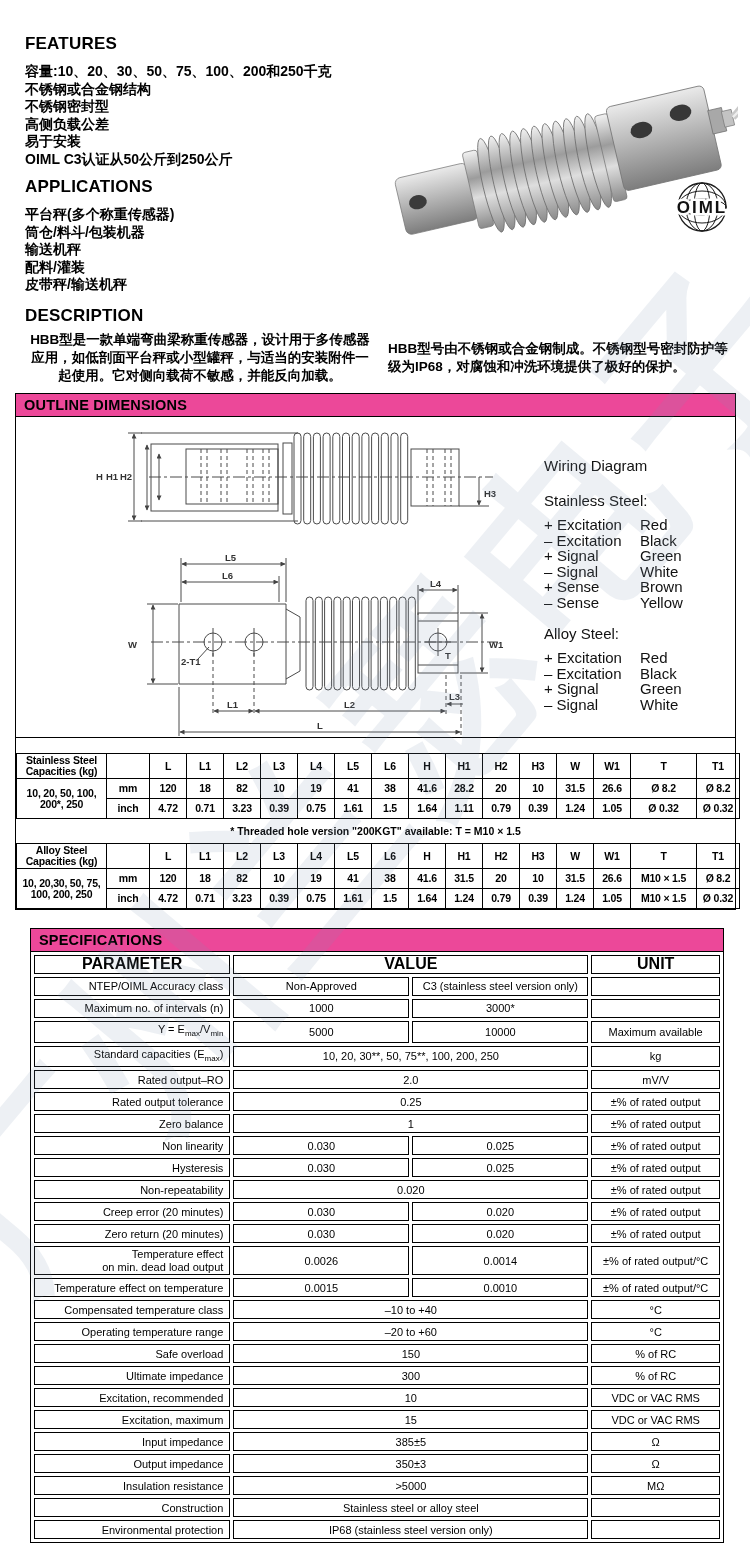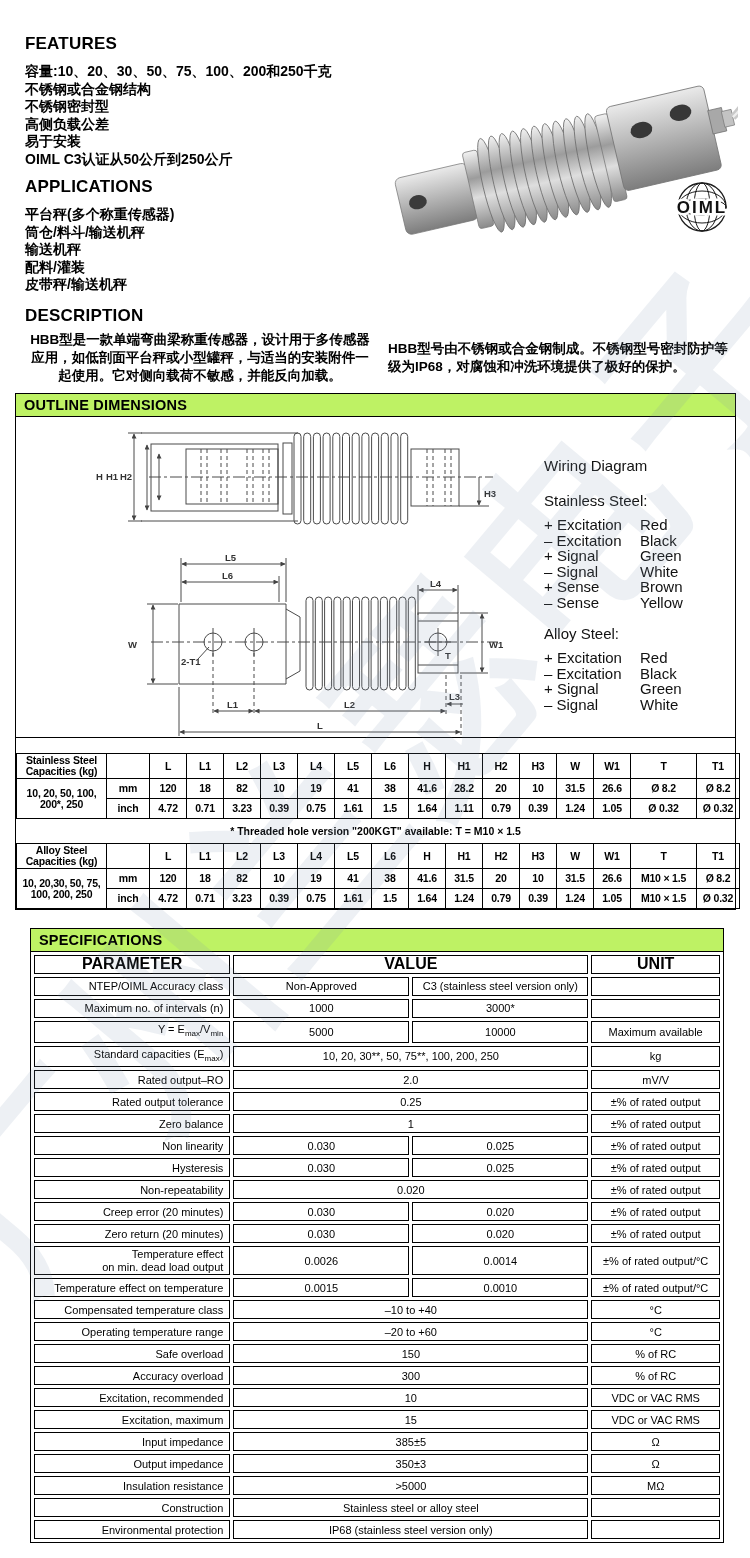--- a/index.html
+++ b/index.html
@@ -9,21 +9,21 @@
   .abs{position:absolute;}
   h2.sec-title{font-size:17px;font-weight:800;margin:0;letter-spacing:.2px;}
   .cjk{font-size:14px;font-weight:600;line-height:17.5px;white-space:nowrap;}
   .desc-col{font-size:13.5px;font-weight:600;line-height:18px;white-space:normal;}
   
   .watermark{position:absolute;left:375px;top:770px;z-index:6;pointer-events:none;
      transform:translate(-50%,-50%) rotate(-50deg);font-size:195px;font-weight:700;
      color:rgba(125,150,175,.14);white-space:nowrap;letter-spacing:14px;font-family:"Liberation Serif",serif;}
   
   .box{border:1.5px solid #000;background:transparent;}
-  .sec-bar{background:#bef264;border-bottom:1.5px solid #000;height:22px;line-height:22px;
+  .sec-bar{background:#ec4899;border-bottom:1.5px solid #000;height:22px;line-height:22px;
            font-size:14.5px;font-weight:800;padding-left:8px;letter-spacing:.2px;}
   .drawings{position:relative;height:320px;border-bottom:1px solid #000;}
   .drawings svg{position:absolute;left:0;top:0;}
   
   .wiring{position:absolute;left:528px;top:40px;width:195px;font-size:15px;color:#111;}
   .wiring .wd-title{margin-bottom:18px;}
   .wiring .grp-title{margin:15px 0 8px;}
   .wiring .wrow{display:flex;line-height:15.5px;}
   .wiring .wrow span:first-child{width:96px;}
   
@@ -60,21 +60,21 @@
         <div class="cjk">高侧负载公差</div>
         <div class="cjk">易于安装</div>
         <div class="cjk">OIML C3认证从50公斤到250公斤</div>
       </div>
   </div>
 
   <div class="abs" style="left:25px;top:177px;">
     <h2 class="sec-title">APPLICATIONS</h2>
     <div id="app-list" style="margin-top:9px;">
         <div class="cjk">平台秤(多个称重传感器)</div>
-        <div class="cjk">筒仓/料斗/输送机秤</div>
+        <div class="cjk">筒仓/料斗/包装机器</div>
         <div class="cjk">输送机秤</div>
         <div class="cjk">配料/灌装</div>
         <div class="cjk">皮带秤/输送机秤</div>
       </div>
   </div>
 
   <div class="abs" style="left:25px;top:306px;">
     <h2 class="sec-title">DESCRIPTION</h2>
   </div>
   <div class="abs desc-col" style="left:25px;top:331px;width:350px;text-align:center;">HBB型是一款单端弯曲梁称重传感器，设计用于多传感器应用，如低剖面平台秤或小型罐秤，与适当的安装附件一起使用。它对侧向载荷不敏感，并能反向加载。</div>
@@ -595,21 +595,21 @@
             <td class="sp">Operating temperature range</td>
             <td class="sv" colspan="2">–20 to +60</td>
             <td class="su">°C</td>
           </tr>
           <tr>
             <td class="sp">Safe overload</td>
             <td class="sv" colspan="2">150</td>
             <td class="su">% of RC</td>
           </tr>
           <tr>
-            <td class="sp">Accuracy overload</td>
+            <td class="sp">Ultimate impedance</td>
             <td class="sv" colspan="2">300</td>
             <td class="su">% of RC</td>
           </tr>
           <tr>
             <td class="sp">Excitation, recommended</td>
             <td class="sv" colspan="2">10</td>
             <td class="su">VDC or VAC RMS</td>
           </tr>
           <tr>
             <td class="sp">Excitation, maximum</td>

